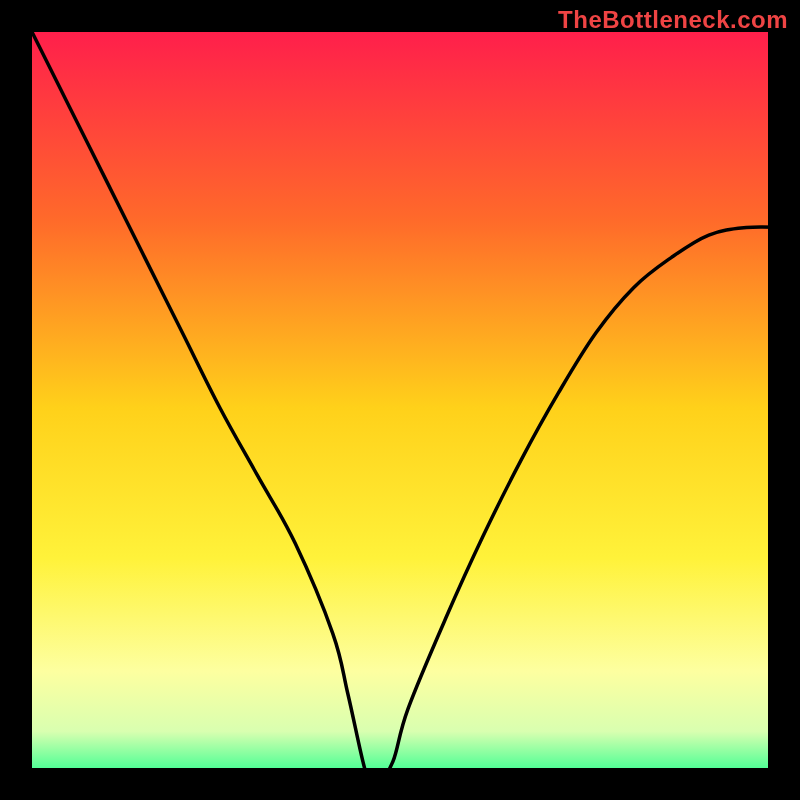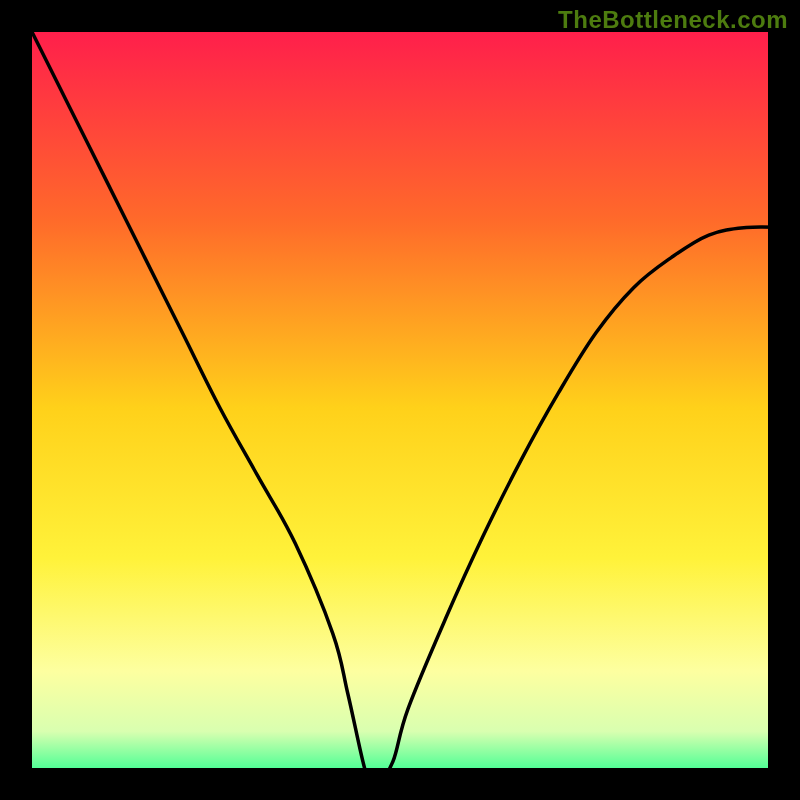--- a/index.html
+++ b/index.html
@@ -18,21 +18,21 @@
     width: 800px;
     height: 800px;
   }
   .watermark {
     position: absolute;
     top: 6px;
     right: 12px;
     font-family: Arial, Helvetica, sans-serif;
     font-size: 24px;
     font-weight: bold;
-    color: #4d7c0f;
+    color: #ef4444;
     letter-spacing: 0.5px;
     white-space: nowrap;
   }
 </style>
 </head>
 <body>
 
 <svg class="frame" viewBox="0 0 800 800" preserveAspectRatio="none">
   <defs>
     <linearGradient id="heat" x1="0" y1="0" x2="0" y2="1">

